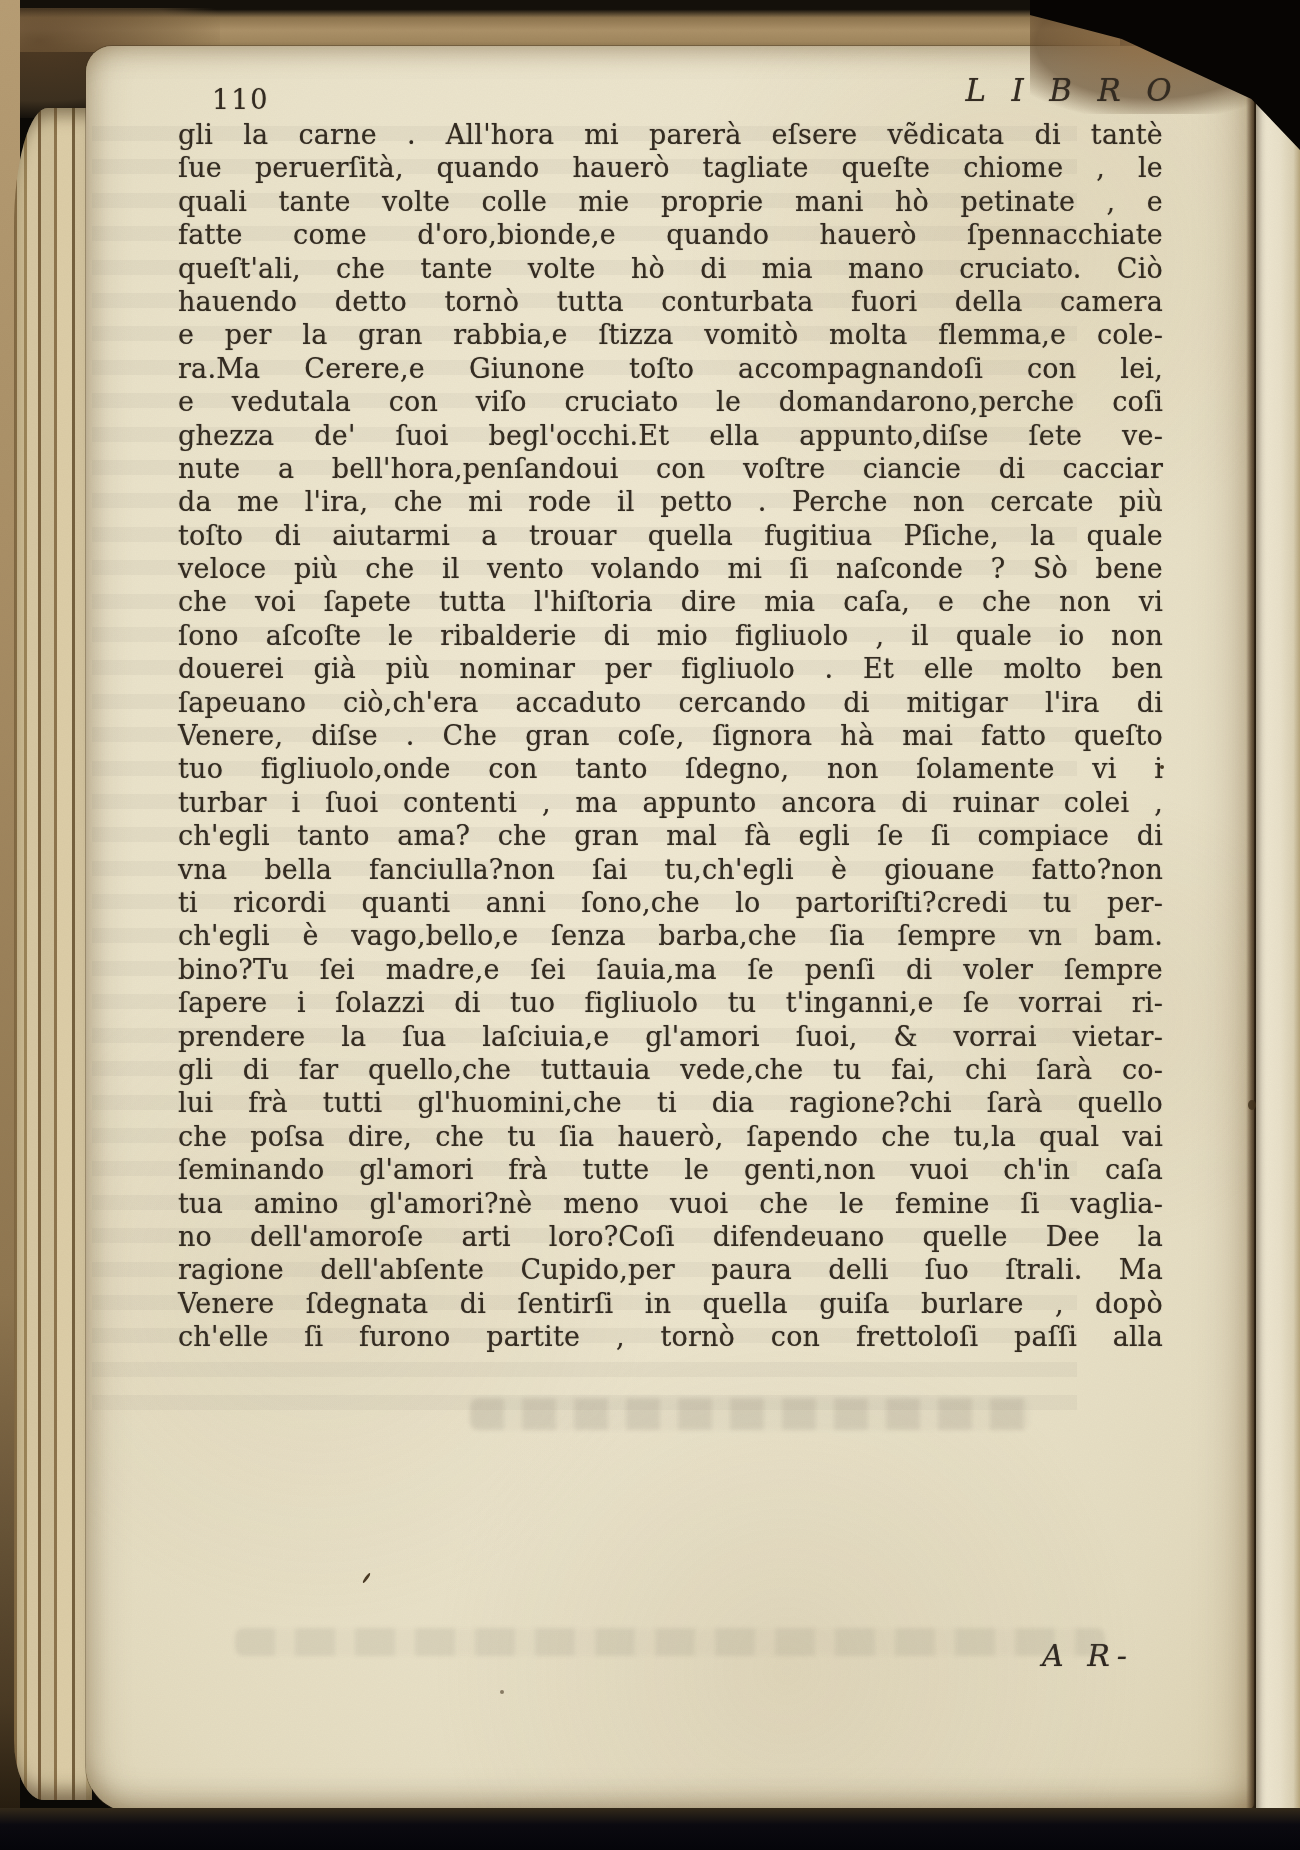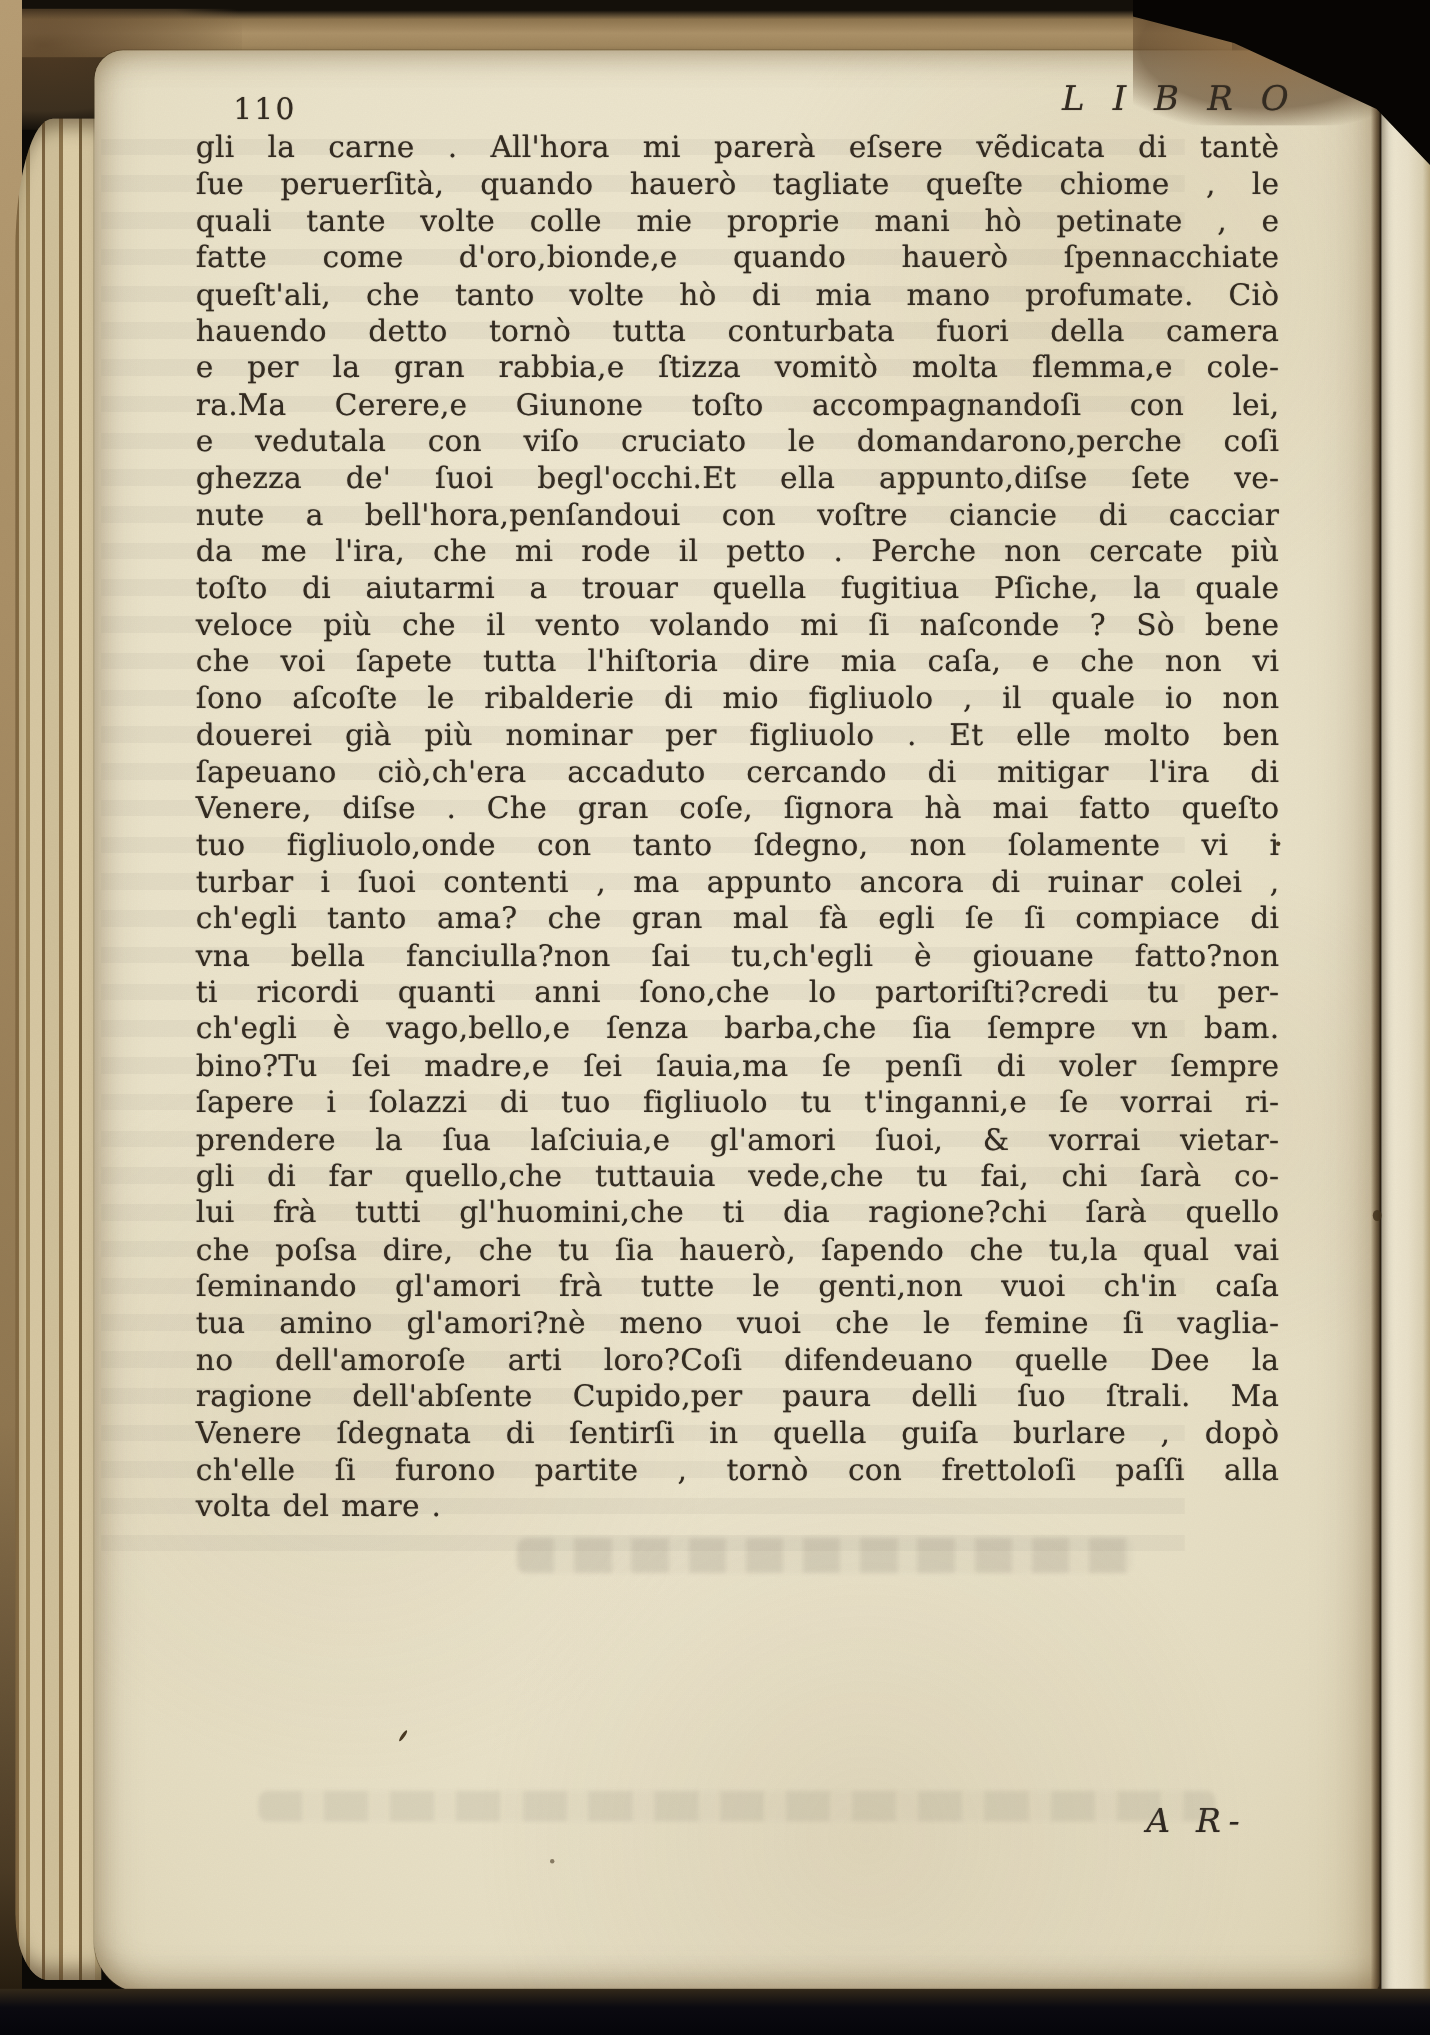--- a/index.html
+++ b/index.html
@@ -150,21 +150,21 @@
   <div class="bottom-band"></div>
 
   <div class="page-number print">110</div>
   <div class="running-title print">LIBRO</div>
 
   <div class="text-block">
       <div class="bodyline">gli la carne . All'hora mi parerà eſsere vẽdicata di tantè</div>
       <div class="bodyline">ſue peruerſità, quando hauerò tagliate queſte chiome , le</div>
       <div class="bodyline">quali tante volte colle mie proprie mani hò petinate , e</div>
       <div class="bodyline">fatte come d'oro,bionde,e quando hauerò ſpennacchiate</div>
-      <div class="bodyline">queſt'ali, che tanto volte hò di mia mano profumate. Ciò</div>
+      <div class="bodyline">queſt'ali, che tante volte hò di mia mano cruciato. Ciò</div>
       <div class="bodyline">hauendo detto tornò tutta conturbata fuori della camera</div>
       <div class="bodyline">e per la gran rabbia,e ſtizza vomitò molta flemma,e cole-</div>
       <div class="bodyline">ra.Ma Cerere,e Giunone toſto accompagnandoſi con lei,</div>
       <div class="bodyline">e vedutala con viſo cruciato le domandarono,perche coſi</div>
       <div class="bodyline">ghezza de' ſuoi begl'occhi.Et ella appunto,diſse ſete ve-</div>
       <div class="bodyline">nute a bell'hora,penſandoui con voſtre ciancie di cacciar</div>
       <div class="bodyline">da me l'ira, che mi rode il petto . Perche non cercate più</div>
       <div class="bodyline">toſto di aiutarmi a trouar quella fugitiua Pſiche, la quale</div>
       <div class="bodyline">veloce più che il vento volando mi ſi naſconde ? Sò bene</div>
       <div class="bodyline">che voi ſapete tutta l'hiſtoria dire mia caſa, e che non vi</div>
@@ -183,21 +183,20 @@
       <div class="bodyline">prendere la ſua laſciuia,e gl'amori ſuoi, &amp; vorrai vietar-</div>
       <div class="bodyline">gli di far quello,che tuttauia vede,che tu fai, chi ſarà co-</div>
       <div class="bodyline">lui frà tutti gl'huomini,che ti dia ragione?chi ſarà quello</div>
       <div class="bodyline">che poſsa dire, che tu ſia hauerò, ſapendo che tu,la qual vai</div>
       <div class="bodyline">ſeminando gl'amori frà tutte le genti,non vuoi ch'in caſa</div>
       <div class="bodyline">tua amino gl'amori?nè meno vuoi che le femine ſi vaglia-</div>
       <div class="bodyline">no dell'amoroſe arti loro?Coſi difendeuano quelle Dee la</div>
       <div class="bodyline">ragione dell'abſente Cupido,per paura delli ſuo ſtrali. Ma</div>
       <div class="bodyline">Venere ſdegnata di ſentirſi in quella guiſa burlare , dopò</div>
       <div class="bodyline">ch'elle ſi furono partite , tornò con frettoloſi paſſi alla</div>
-      <div class="bodyline lastline">volta del mare .</div>
     </div>
 
   <div class="signature print">A R-</div>
 
   <div class="smudge smudge-1"></div>
   <div class="smudge smudge-2"></div>
 
   <div class="speck" style="left:365px; top:1572px; width:3px; height:12px; transform:rotate(35deg);"></div>
   <div class="speck" style="left:1160px; top:765px; width:4px; height:4px;"></div>
   <div class="speck" style="left:500px; top:1690px; width:4px; height:4px; opacity:.6;"></div>

